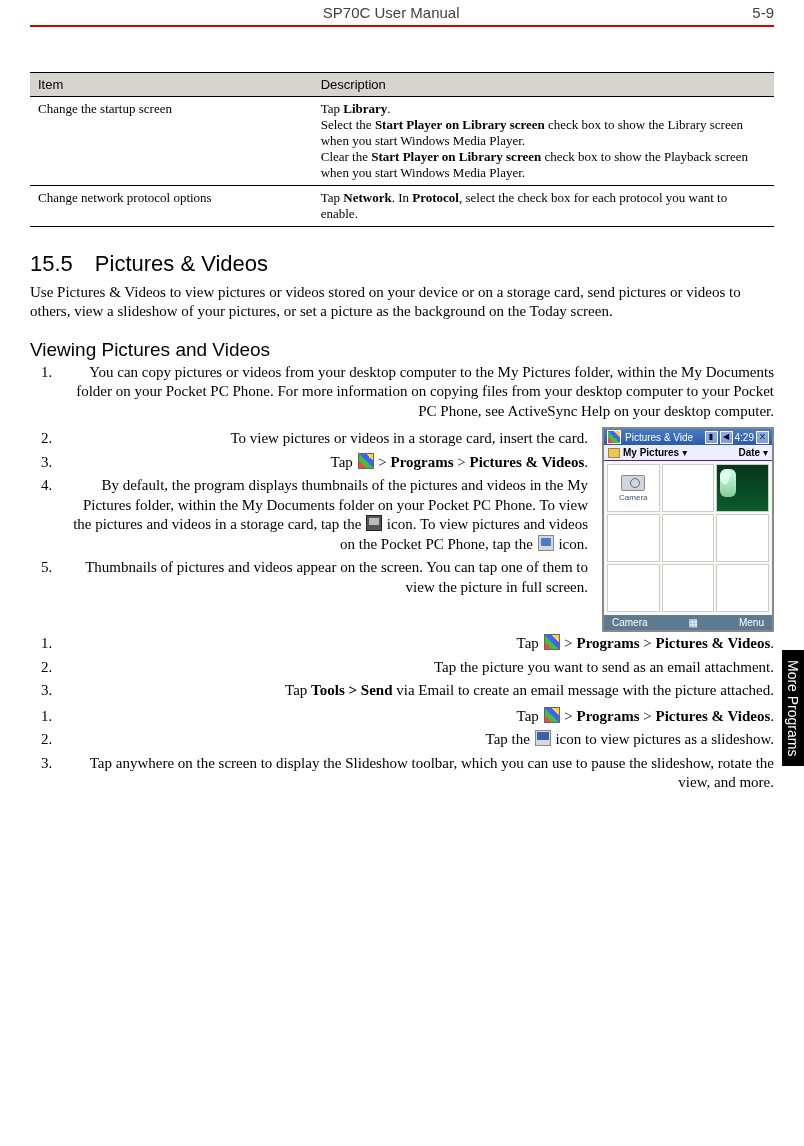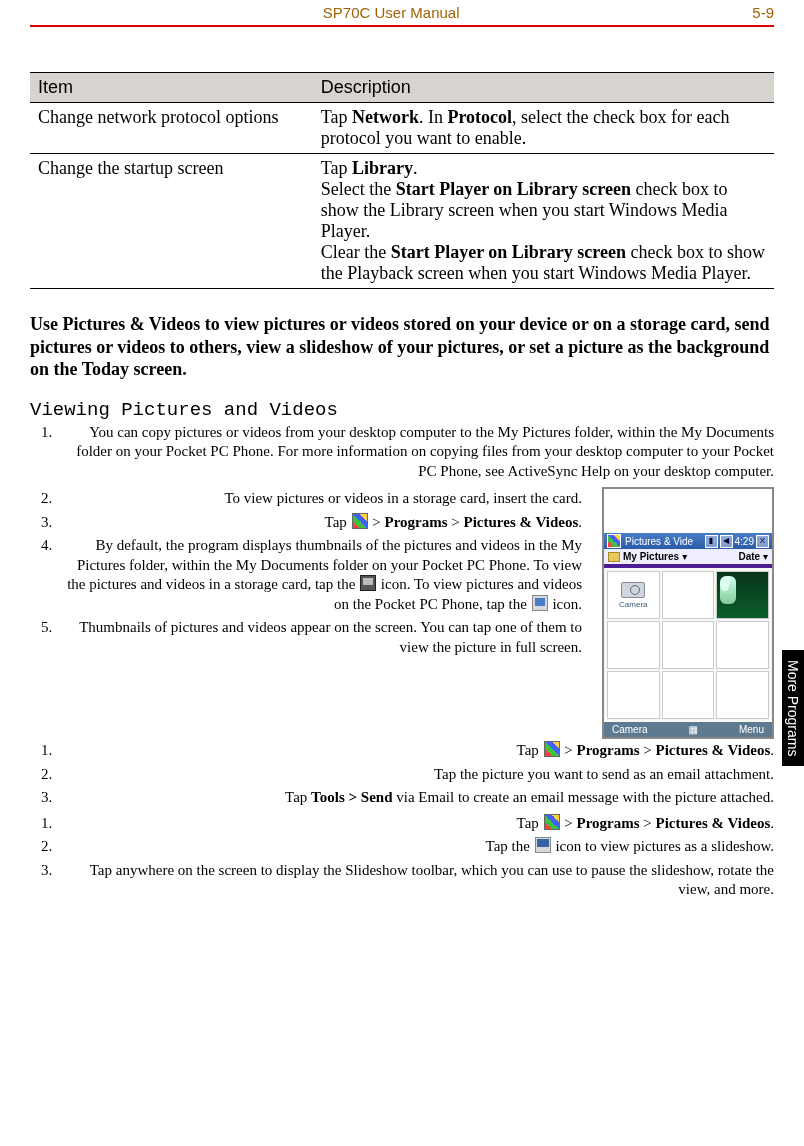--- a/index.html
+++ b/index.html
@@ -10,21 +10,21 @@
     color: #000;
     width: 804px;
   }
   .page {
     padding: 0 30px 10px 30px;
     position: relative;
   }
   .header-line {
     display: flex;
     justify-content: space-between;
-    color: #a16207;
+    color: #404040;
     font-family: Arial, Helvetica, sans-serif;
     font-size: 15px;
     padding: 4px 0;
   }
   .red-rule {
     border: none;
     border-top: 2px solid #d00;
     margin: 0 0 12px 0;
   }
   .side-tab {
@@ -34,21 +34,21 @@
     background: #000;
     color: #fff;
     writing-mode: vertical-rl;
     padding: 10px 3px;
     font-family: Arial, Helvetica, sans-serif;
     font-size: 14px;
   }
   table.opts {
     border-collapse: collapse;
     width: 100%;
-    font-size: 18px;
+    font-size: 13px;
     margin-bottom: 24px;
     margin-top: 45px;
   }
   table.opts th {
     background: #d7d4d0;
     font-family: Arial, Helvetica, sans-serif;
     font-weight: normal;
     text-align: left;
     padding: 4px 8px;
     border-top: 1px solid #000;
@@ -62,70 +62,68 @@
     border-bottom: 1px solid #000;
   }
   table.opts td:first-child, table.opts th:first-child { width: 38%; }
   h2.sec {
     font-family: Arial, Helvetica, sans-serif;
     font-size: 22px;
     font-weight: normal;
     margin: 10px 0 6px 0;
   }
   h3.sub {
-    font-family: Liberation Mono, monospace;
+    font-family: Liberation Sans, sans-serif;
     font-size: 19px;
     font-weight: normal;
     margin: 18px 0 2px 0;
   }
   p.body, .body {
-    font-size: 18px;
+    font-size: 15px;
     margin: 2px 0 6px 0;
     line-height: 1.25;
-    font-weight: bold;
   }
   ol.steps {
     font-size: 15px;
     margin: 2px 0 6px 0;
     padding-left: 26px;
     line-height: 1.3;
   }
   ol.steps li { margin-bottom: 4px; padding-left: 8px; text-align: right; }
   .two-col {
     display: flex;
-    gap: 20px;
+    gap: 14px;
     align-items: flex-start;
   }
   .two-col .left { flex: 1; }
   .screenshot {
     width: 168px;
     border: 2px solid #888;
     font-family: Tahoma, sans-serif;
     font-size: 10px;
   }
   .ss-title {
     background: linear-gradient(#4a7dc8, #2a5ba8);
     color: #fff;
     display: flex;
     align-items: center;
     gap: 4px;
     padding: 1px 3px;
-    margin-top: 44px;
   }
   .ss-title .flag {
     width: 12px; height: 12px;
     background: linear-gradient(45deg,#ff4040 0 25%, #40c040 25% 50%, #4060ff 50% 75%, #ffd040 75% 100%);
     border:1px solid #fff;
   }
   .ss-title .right-icons { margin-left: auto; display:flex; gap:2px; align-items:center; }
   .ss-title .mini { width:11px; height:11px; background: rgba(255,255,255,0.4); border:1px solid #fff; font-size:8px; text-align:center; line-height:10px; color:#003; }
   .ss-sub {
     display:flex; justify-content: space-between;
     background:#eef; padding:2px 4px;
-    border-bottom:4px solid #4c1d95;
+    border-bottom:1px solid #4c1d95;
   }
   .ss-sub .mp { display:flex; align-items:center; gap:3px; }
   .ss-sub .folder-ico { width:10px;height:8px;background:#e6c95b;border:1px solid #aa8a20; }
   .grid {
     display:grid;
     grid-template-columns: repeat(3,1fr);
     grid-auto-rows: 48px;
     gap:2px;
     padding:3px;
     background:#f7f7f4;
@@ -179,36 +177,37 @@
 
   <div class="side-tab">More Programs</div>
 
   <table class="opts">
     <tbody>
         <tr>
       <th>Item</th>
       <th>Description</th>
     </tr>
     <tr>
-      <td>Change network protocol options</td>
-      <td>
-        <span>Tap </span><b>Network</b><span>. In </span><b>Protocol</b><span>, select the check box for each protocol you want to enable.</span>
-      </td>
-    </tr>
-    <tr>
       <td>Change the startup screen</td>
       <td>
         <span>Tap </span><b>Library</b><span>.</span><br>
         <span>Select the </span><b>Start Player on Library screen</b><span> check box to show the Library screen when you start Windows Media Player.</span><br>
         <span>Clear the </span><b>Start Player on Library screen</b><span> check box to show the Playback screen when you start Windows Media Player.</span>
       </td>
     </tr>
+    <tr>
+      <td>Change network protocol options</td>
+      <td>
+        <span>Tap </span><b>Network</b><span>. In </span><b>Protocol</b><span>, select the check box for each protocol you want to enable.</span>
+      </td>
+    </tr>
   </tbody>
     </table>
 
+  <h2 class="sec">15.5 Pictures &amp; Videos</h2>
   <p class="body">Use Pictures &amp; Videos to view pictures or videos stored on your device or on a storage card, send pictures or videos to others, view a slideshow of your pictures, or set a picture as the background on the Today screen.</p>
 
   <h3 class="sub">Viewing Pictures and Videos</h3>
 
   <ol class="steps">
     <li>You can copy pictures or videos from your desktop computer to the My Pictures folder, within the My Documents folder on your Pocket PC Phone. For more information on copying files from your desktop computer to your Pocket PC Phone, see ActiveSync Help on your desktop computer.</li>
   </ol>
 
   <div class="two-col">
     <div class="left">

